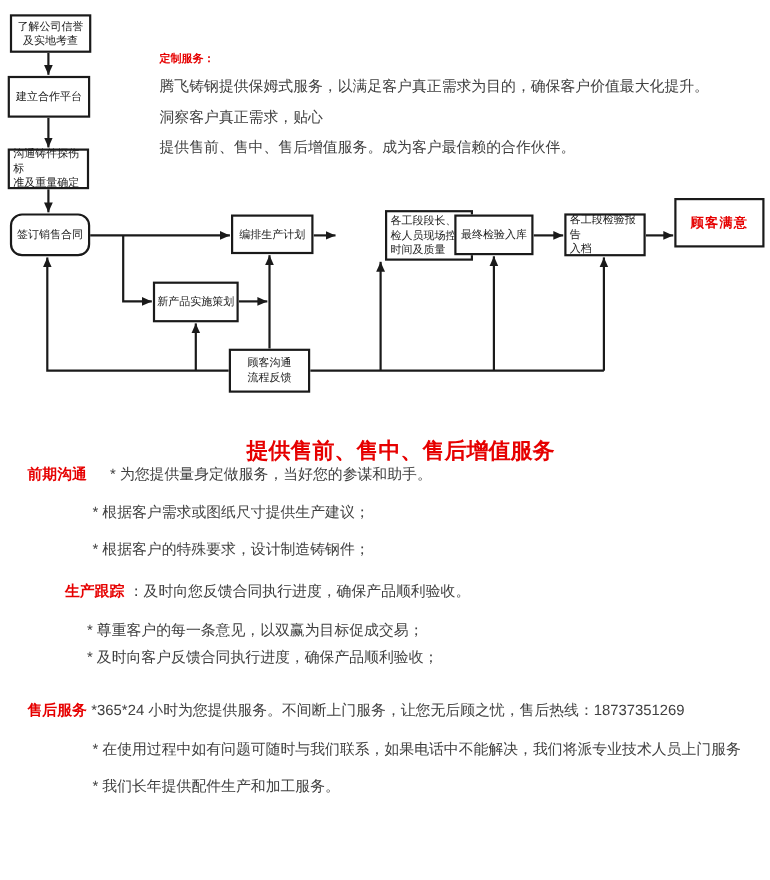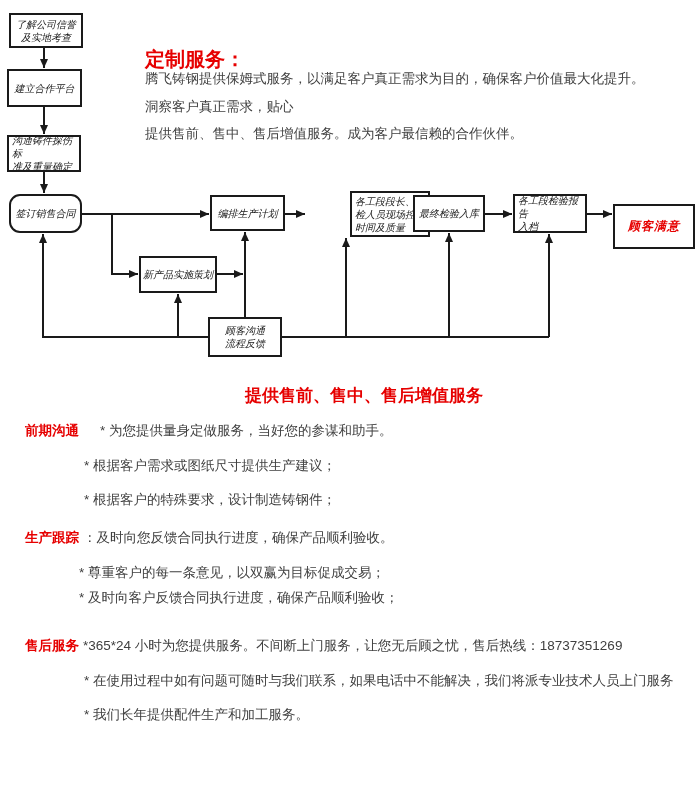--- a/index.html
+++ b/index.html
@@ -25,59 +25,58 @@
     background: #ffffff;
     display: flex;
     align-items: center;
     justify-content: center;
     text-align: center;
     font-size: 10px;
     line-height: 13px;
     color: #1a1a1a;
     white-space: pre-line;
     padding: 15px 1px;
-    font-style: italic;
   }
   .flow-box.left-text {
     justify-content: flex-start;
     text-align: left;
     padding-left: 3px;
   }
   .flow-box.red-text {
     color: #e60000;
     font-weight: bold;
     font-size: 12px;
     letter-spacing: 1px;
   }
 
   
   #intro-title {
     position: absolute;
     left: 145px; top: 46px;
-    font-size: 20px;
+    font-size: 10px;
     font-weight: bold;
     color: #e60000;
     white-space: nowrap;
   }
   #intro-lines {
     position: absolute;
     left: 145px; top: 65px;
     font-size: 13.5px;
     line-height: 27.5px;
     color: #404040;
   }
   #intro-lines .intro-line { white-space: nowrap; }
 
   
   #section-title {
     position: absolute;
-    left: 28px; top: 384px;
+    left: 28px; top: 396px;
     width: 672px;
     text-align: center;
-    font-size: 17px;
+    font-size: 20px;
     font-weight: bold;
     color: #e60000;
     white-space: nowrap;
   }
 
   
   .section-row {
     position: absolute;
     left: 25px;
     display: flex;
@@ -148,21 +147,21 @@
 准及重量确定</div>
   <div class="flow-box" style="left:9px; top:194px; width:73px; height:39px;border-radius:11px;">签订销售合同</div>
 
   <div class="flow-box" style="left:210px; top:195px; width:75px; height:36px;">编排生产计划</div>
   <div class="flow-box left-text" style="left:302px; top:191px; width:80px; height:46px;margin-left:48px;">各工段段长、质
 检人员现场控制
 时间及质量</div>
   <div class="flow-box" style="left:413px; top:195px; width:72px; height:37px;">最终检验入库</div>
   <div class="flow-box left-text" style="left:513px; top:194px; width:74px; height:39px;">各工段检验报告
 入档</div>
-  <div class="flow-box red-text" style="left:613px; top:204px; width:82px; height:45px;">顾客满意</div>
+  <div class="flow-box red-text" style="left:613px; top:180px; width:82px; height:45px;">顾客满意</div>
 
   <div class="flow-box" style="left:139px; top:256px; width:78px; height:37px;">新产品实施策划</div>
   <div class="flow-box" style="left:208px; top:317px; width:74px; height:40px;">顾客沟通
 流程反馈</div>
 
   <div id="intro-title">定制服务：</div>
   <div id="intro-lines">
     <div class="intro-line">腾飞铸钢提供保姆式服务，以满足客户真正需求为目的，确保客户价值最大化提升。</div>
     <div class="intro-line">洞察客户真正需求，贴心</div>
     <div class="intro-line">提供售前、售中、售后增值服务。成为客户最信赖的合作伙伴。</div>
@@ -170,21 +169,21 @@
 
   <div id="section-title">提供售前、售中、售后增值服务</div>
 
   <div class="section-row" style="top:422px;gap:21px;">
     <span class="section-label">前期沟通</span>
     <span>* 为您提供量身定做服务，当好您的参谋和助手。</span>
   </div>
   <div class="section-bullet" style="top:457px;">* 根据客户需求或图纸尺寸提供生产建议；</div>
   <div class="section-bullet" style="top:491px;">* 根据客户的特殊要求，设计制造铸钢件；</div>
 
-  <div class="section-row" style="top:529px;">
+  <div class="section-row" style="top:529px;margin-left:34px;">
     <span class="section-label">生产跟踪</span>
     <span>：及时向您反馈合同执行进度，确保产品顺利验收。</span>
   </div>
   <div class="section-bullet" style="top:564px; left:79px;">* 尊重客户的每一条意见，以双赢为目标促成交易；</div>
   <div class="section-bullet" style="top:589px; left:79px;">* 及时向客户反馈合同执行进度，确保产品顺利验收；</div>
 
   <div class="section-row" style="top:637px;">
     <span class="section-label">售后服务</span>
     <span>*365*24 小时为您提供服务。不间断上门服务，让您无后顾之忧，售后热线：18737351269</span>
   </div>

